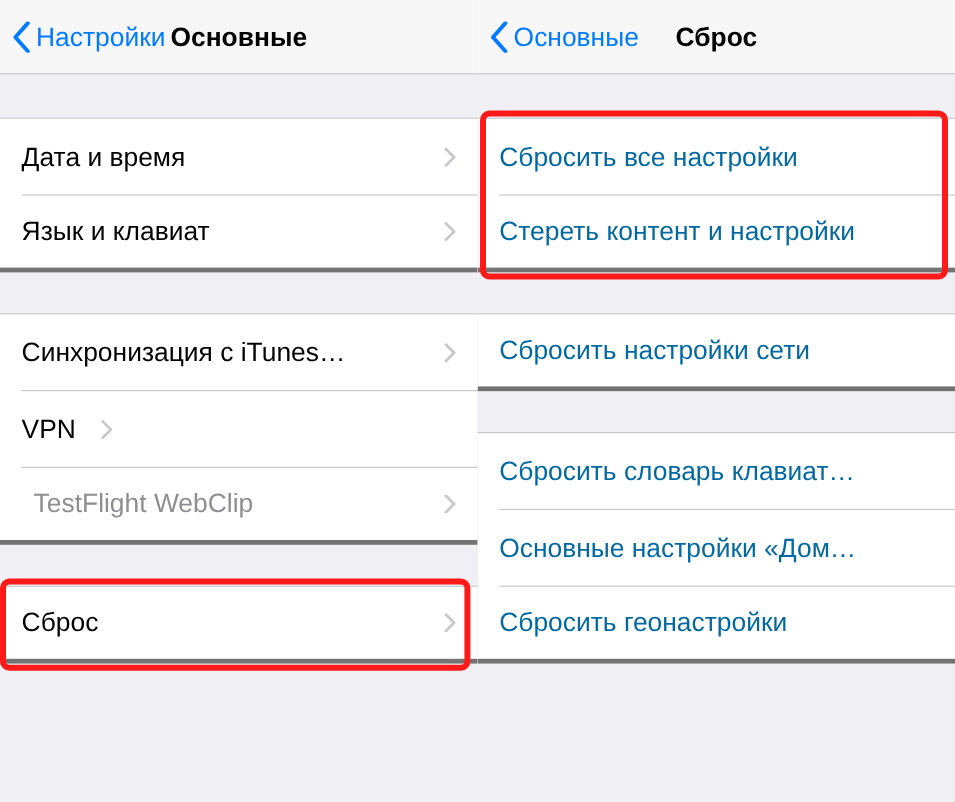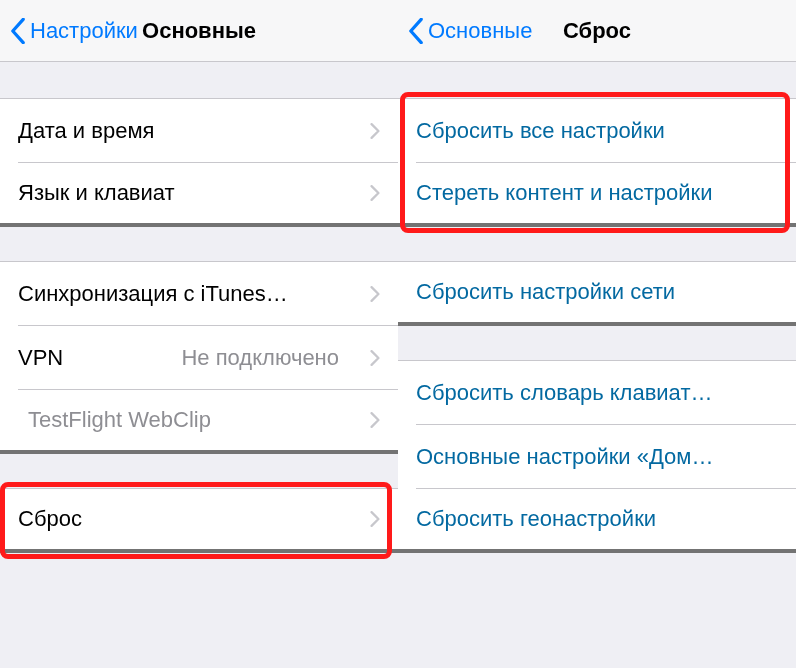--- a/index.html
+++ b/index.html
@@ -90,21 +90,20 @@
       <div class="group">
         <div class="row row-sep">
           <span class="row-label">Синхронизация с iTunes…</span>
           <span class="spacer"></span>
           <svg class="chev" width="10" height="16" viewBox="0 0 8 14">
               <polyline points="1,1 7,7 1,13" fill="none" stroke="#c7c7cc" stroke-width="2" stroke-linecap="round" stroke-linejoin="round"></polyline>
             </svg>
         </div>
         <div class="row row-sep">
           <span class="row-label">VPN</span>
-          <span class="row-value">Не подключено</span>
           <svg class="chev" width="10" height="16" viewBox="0 0 8 14">
               <polyline points="1,1 7,7 1,13" fill="none" stroke="#c7c7cc" stroke-width="2" stroke-linecap="round" stroke-linejoin="round"></polyline>
             </svg>
         </div>
         <div class="row">
           <span class="row-value" style="text-align:left;margin-left:10px;">TestFlight WebClip</span>
           <svg class="chev" width="10" height="16" viewBox="0 0 8 14">
               <polyline points="1,1 7,7 1,13" fill="none" stroke="#c7c7cc" stroke-width="2" stroke-linecap="round" stroke-linejoin="round"></polyline>
             </svg>
         </div>

